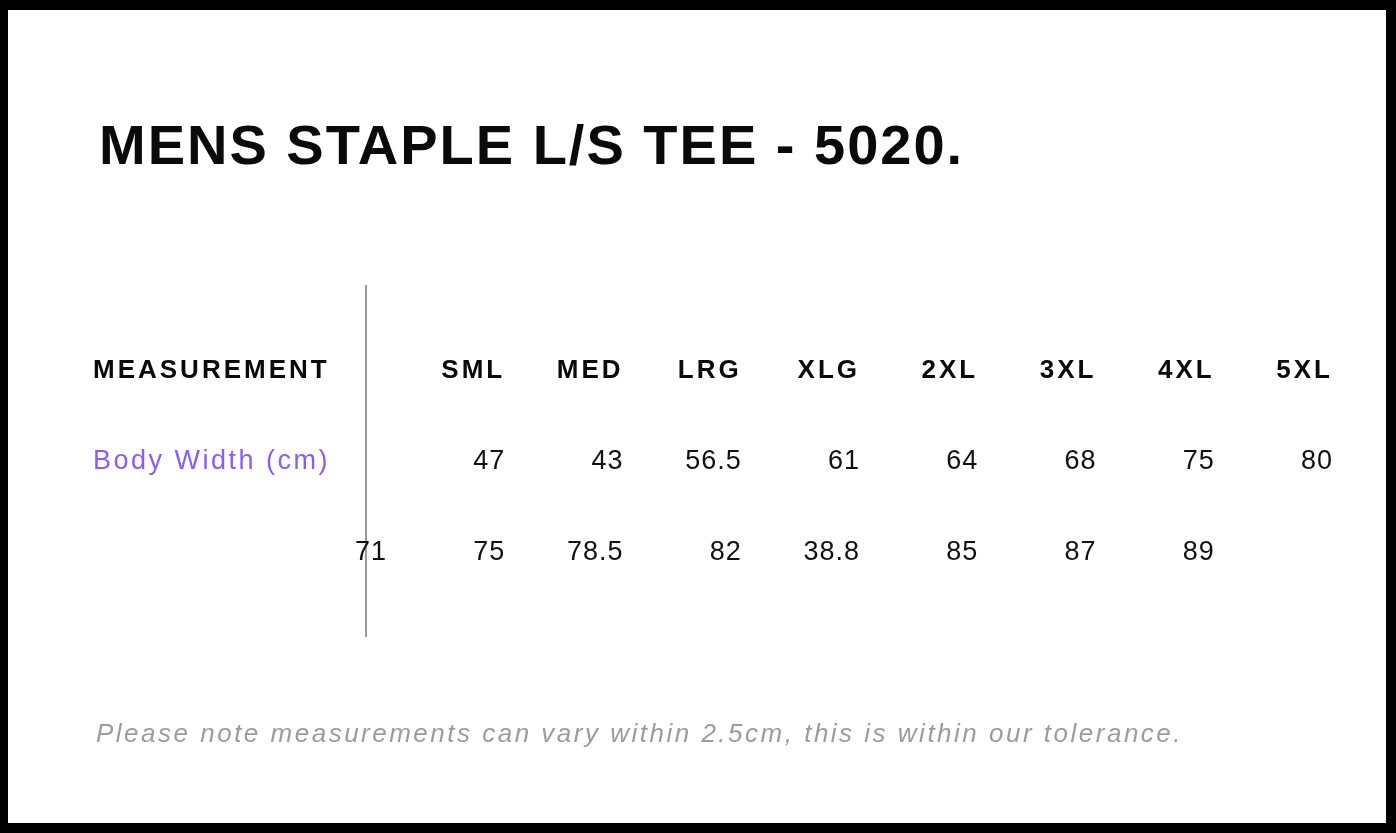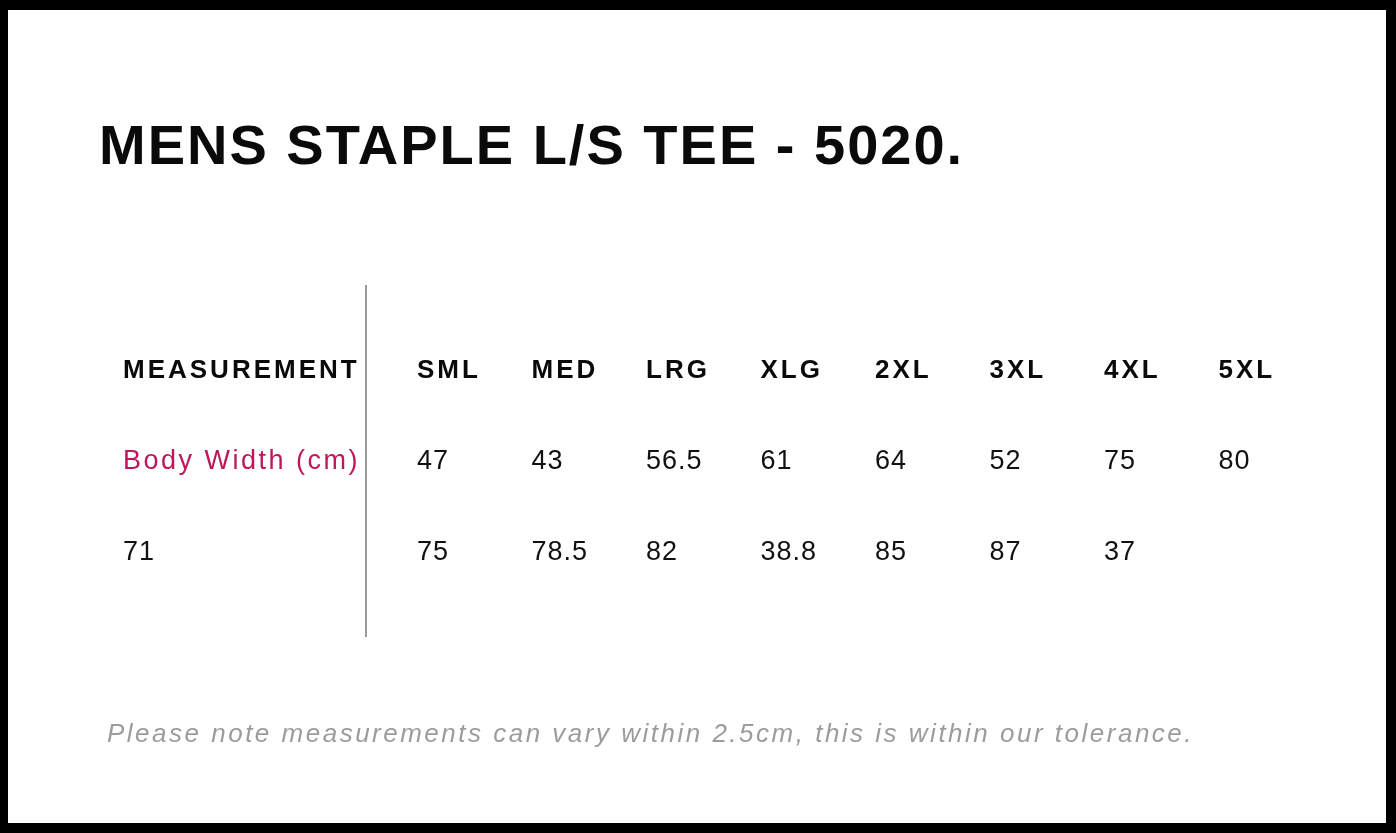--- a/index.html
+++ b/index.html
@@ -42,47 +42,46 @@
     position: absolute;
     left: 85px;
     top: 314px;
     width: 1240px;
   }
   .row {
     display: grid;
     grid-template-columns: 294px repeat(8, 1fr);
     height: 91px;
     align-items: center;
-    margin-left: 30px;
   }
   .cell {
-    text-align: left;
+    text-align: right;
     font-size: 27px;
     color: #111111;
     letter-spacing: 1px;
     white-space: nowrap;
   }
   .cell.label {
     text-align: left;
   }
   .row.header .cell {
     font-weight: 700;
     font-size: 26px;
     letter-spacing: 3px;
     color: #0a0a0a;
   }
   .row.data .cell.label {
-    color: #be185d;
+    color: #8b5cf6;
     font-size: 27px;
     font-weight: 400;
     letter-spacing: 2.5px;
   }
   .note {
     position: absolute;
-    left: 99px;
+    left: 88px;
     top: 708px;
     margin: 0;
     font-size: 26px;
     font-style: italic;
     color: #9c9c9c;
     letter-spacing: 2.5px;
     white-space: nowrap;
   }
 </style>
 </head>
@@ -108,33 +107,33 @@
       <div class="cell">5XL</div>
     </div>
 
     <div class="row data">
       <div class="cell label">Body Width (cm)</div>
       <div class="cell">47</div>
       <div class="cell">43</div>
       <div class="cell">56.5</div>
       <div class="cell">61</div>
       <div class="cell">64</div>
-      <div class="cell">52</div>
+      <div class="cell">68</div>
       <div class="cell">75</div>
       <div class="cell">80</div>
     </div>
 
     <div class="row data">
       <div class="cell">71</div>
       <div class="cell">75</div>
       <div class="cell">78.5</div>
       <div class="cell">82</div>
       <div class="cell">38.8</div>
       <div class="cell">85</div>
       <div class="cell">87</div>
-      <div class="cell">37</div>
+      <div class="cell">89</div>
     </div>
 
   </div>
 
   <p class="note">Please note measurements can vary within 2.5cm, this is within our tolerance.</p>
 
 </div>
 
 </body></html>

